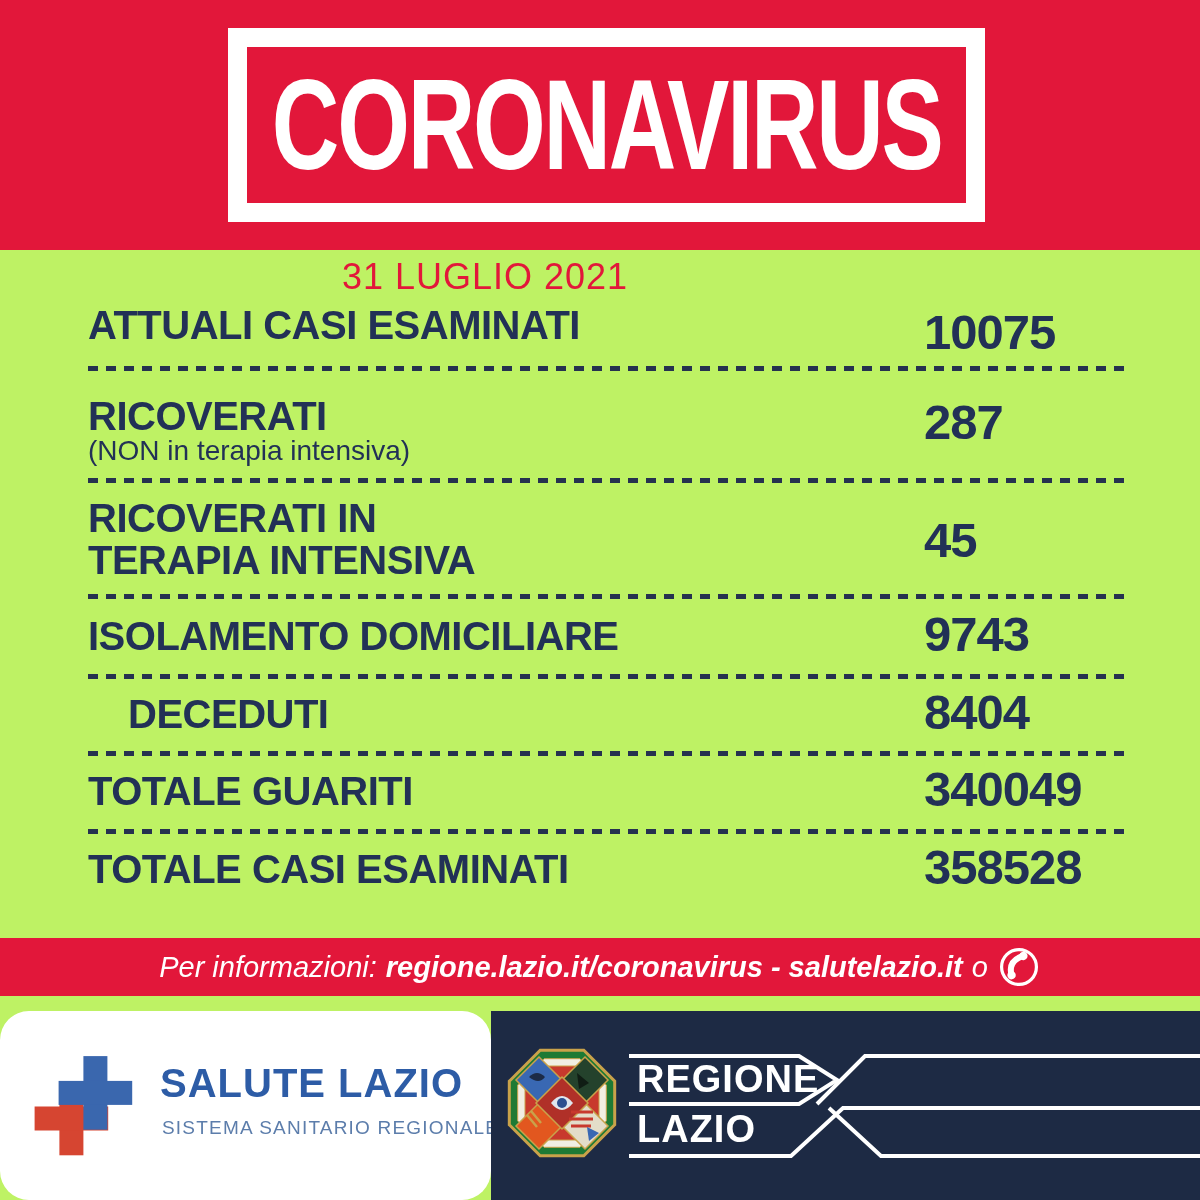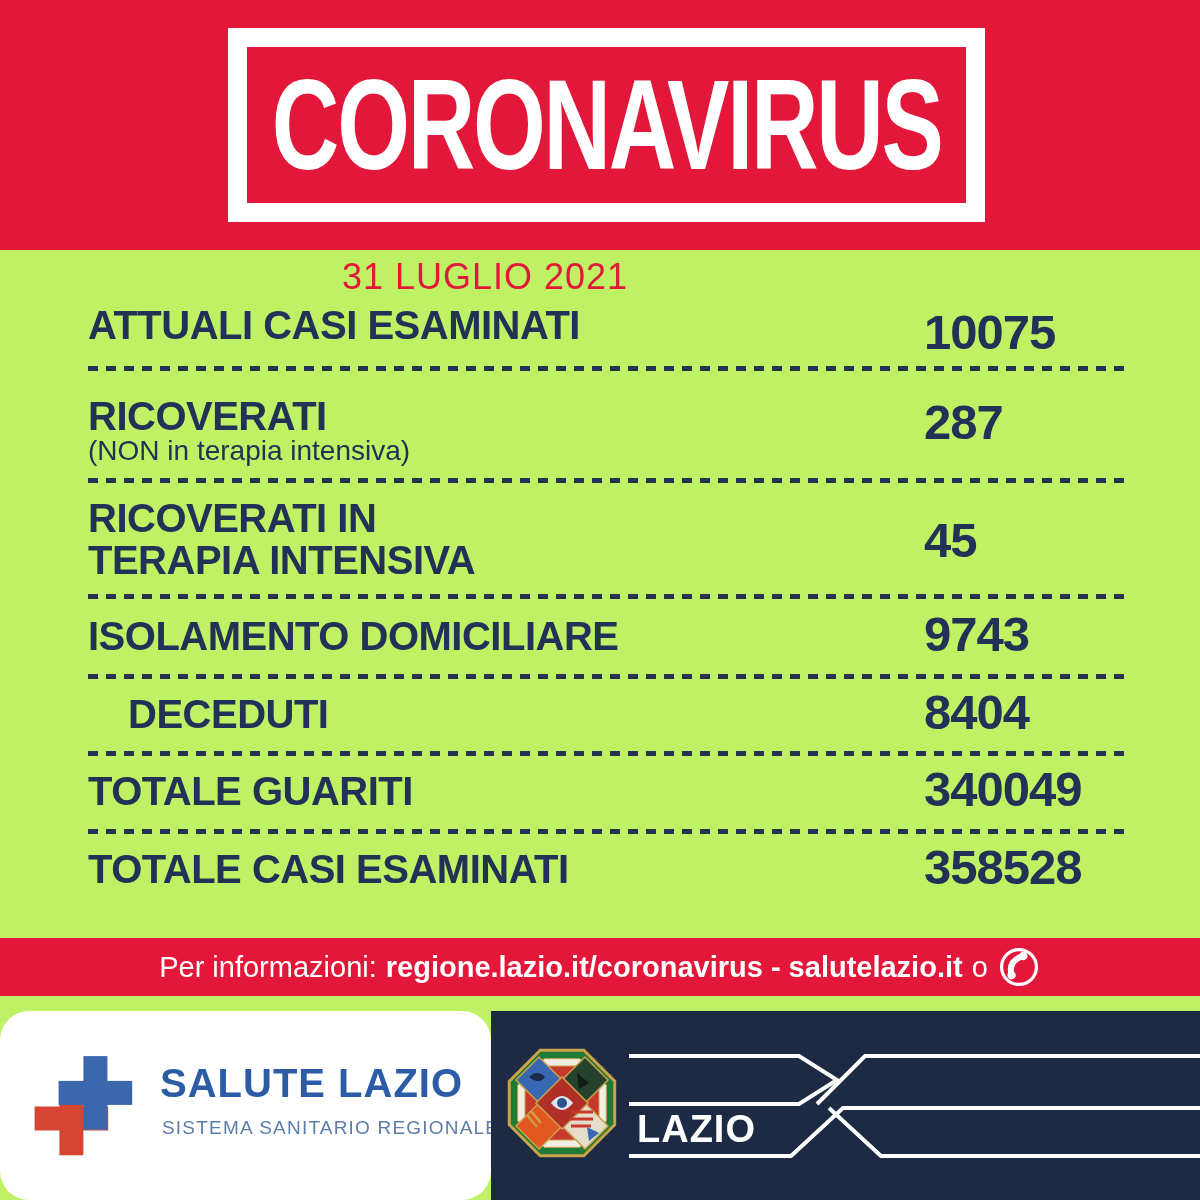--- a/index.html
+++ b/index.html
@@ -43,21 +43,21 @@
   .t-lbl1{top:305px;}  .t-val1{top:308px;}  .t-dash1{top:366px;}
   .t-lbl2{top:396px;}  .t-sub2{top:437px;}  .t-val2{top:398px;}  .t-dash2{top:478px;}
   .t-lbl3a{top:498px;} .t-lbl3b{top:540px;} .t-val3{top:516px;text-align:right;}  .t-dash3{top:594px;}
   .t-lbl4{top:616px;}  .t-val4{top:610px;}  .t-dash4{top:674px;}
   .t-lbl5{top:694px;margin-left:40px;}  .t-val5{top:688px;}  .t-dash5{top:751px;}
   .t-lbl6{top:771px;}  .t-val6{top:765px;}  .t-dash6{top:829px;}
   .t-lbl7{top:849px;}  .t-val7{top:843px;}
   
   .footer-band{
     position:absolute;left:0;top:938px;width:1200px;height:58px;background:#e2173a;
-    display:flex;align-items:center;justify-content:center;gap:9px;white-space:nowrap;
+    display:flex;align-items:center;justify-content:center;gap:9px;white-space:nowrap;font-style:italic;
   }
   .info-prefix{color:#fff;font-size:29px;font-weight:normal;}
   .info-links{color:#fff;font-size:29px;font-weight:bold;}
   .info-conj{color:#fff;font-size:29px;font-weight:normal;}
   .phone-number{color:#fff;font-size:32px;font-weight:bold;letter-spacing:.5px;}
   
   .bottom-left{
     position:absolute;left:0;top:1011px;width:491px;height:189px;background:#ffffff;border-radius:29px;
   }
   .salute-title{
@@ -174,16 +174,17 @@
 
         <path d="M38 66 q8 -8 16 0 q-6 8 -16 0" fill="#1c2b47"></path>
         <path d="M86 62 l12 10 l-10 6 z" fill="#101d14"></path>
         <path d="M80 101 h22 M78 108 h24 M80 115 h20" stroke="#c8392d" stroke-width="3"></path>
         <path d="M96 116 l12 6 l-10 8 z" fill="#3968b3"></path>
         <path d="M60 92 q11 -14 22 0 q-11 14 -22 0" fill="#dfe6ee"></path>
         <circle cx="71" cy="92" r="5" fill="#2d4f8f"></circle>
         <path d="M36 104 l10 12 M40 100 l10 12" stroke="#c9a24a" stroke-width="2.5"></path>
       </g>
     </svg>
+    <span class="regione-label">REGIONE</span>
     <span class="lazio-label">LAZIO</span>
   </div>
 
 </div>
 
 </body></html>

